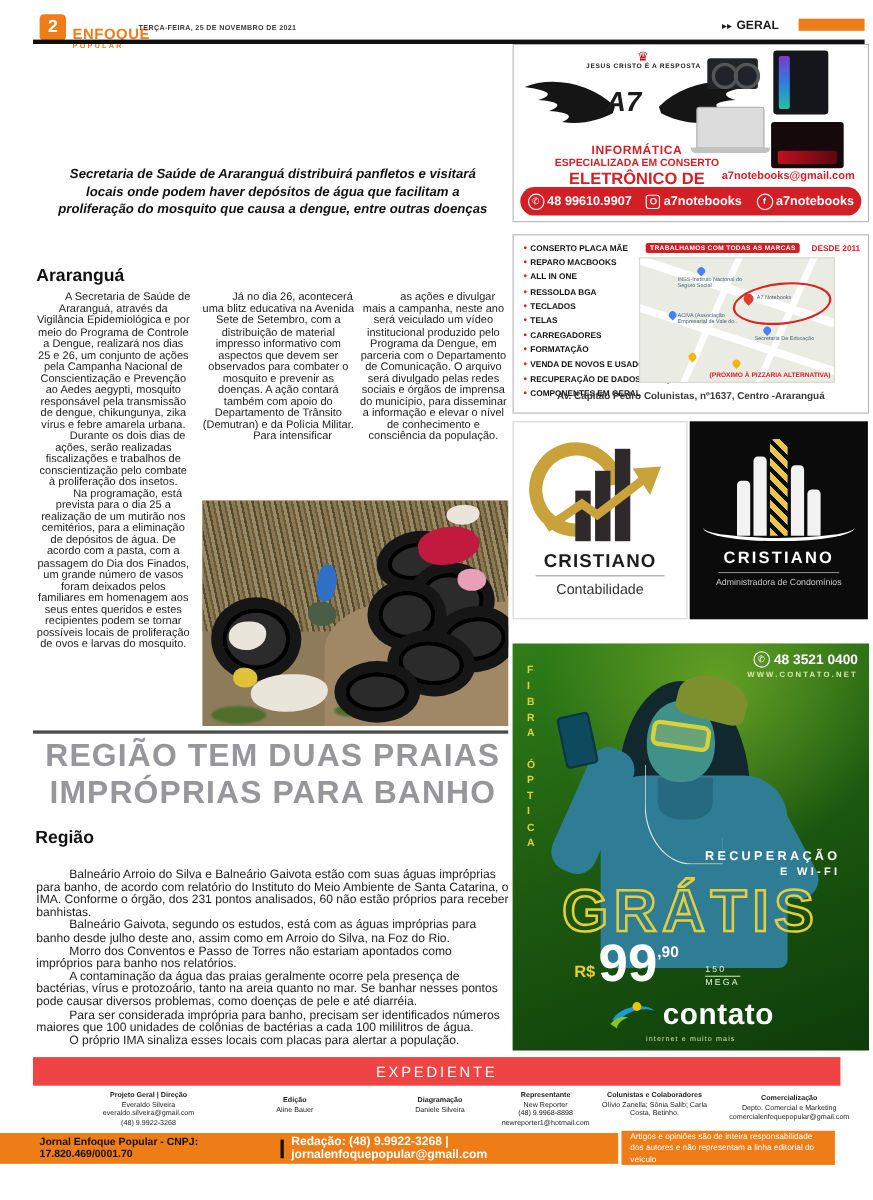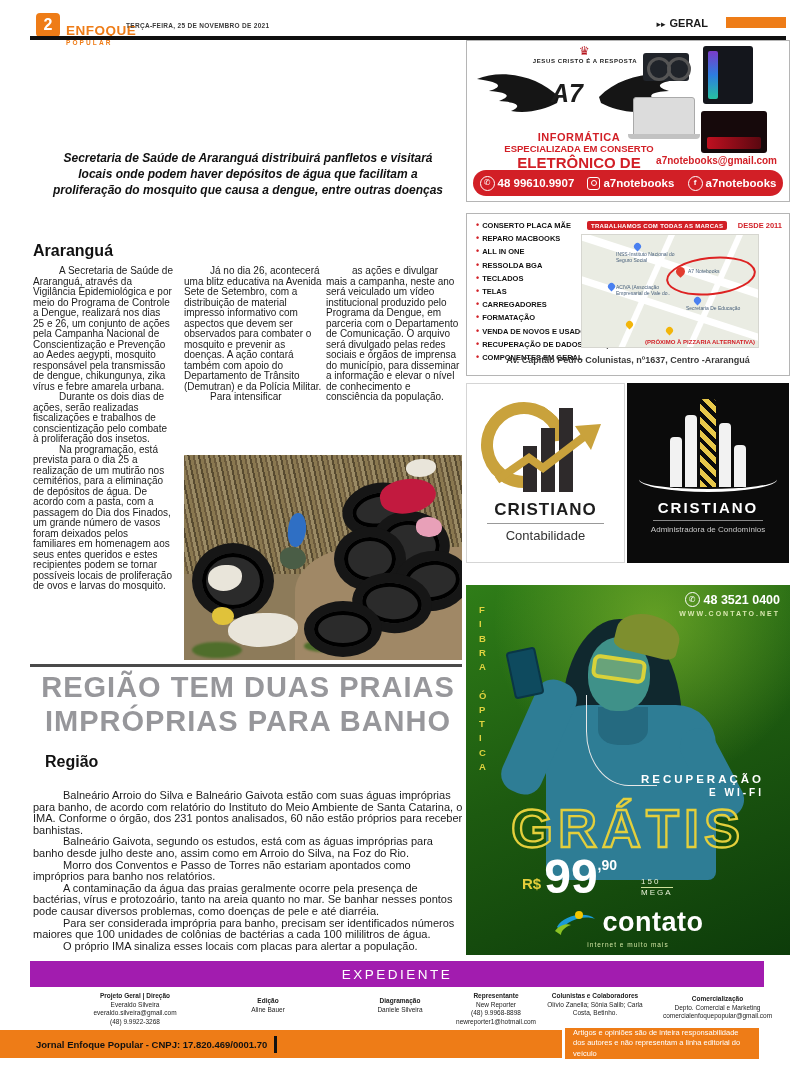--- a/index.html
+++ b/index.html
@@ -19,21 +19,21 @@
   .head-accent{right:8px;top:17px;width:60px;height:11px;background:#ee7c17;}
   .head-rule{left:30px;top:36px;width:756px;height:4px;background:#101010;}
 
   
   .headline{left:33px;top:44px;width:430px;text-align:center;color:#97979b;font-weight:bold;
             font-size:36px;line-height:39px;letter-spacing:1.5px;}
   .subhead{left:45px;top:150px;width:406px;text-align:center;font-style:italic;font-weight:bold;
            font-size:12px;line-height:16px;color:#111;}
   .secthead{font-size:16px;font-weight:bold;color:#111;}
   .col{font-size:10px;line-height:10.5px;color:#1b1b1b;}
-  .col p{margin:0;text-indent:26px;}
+  .col p{margin:0;text-indent:26px;text-align:center;}
   .wide{left:33px;top:790px;width:432px;font-size:11px;line-height:11.6px;}
   .wide p{margin:0;text-indent:30px;}
   .divider{left:30px;top:664px;width:432px;height:3px;background:#4a4a4a;}
   .headline2{left:33px;top:670px;width:430px;text-align:center;color:#97979b;font-weight:bold;
              font-size:29px;line-height:34px;letter-spacing:1px;}
 
   
   .photo{left:184px;top:455px;width:278px;height:205px;background:#8d7b5a;overflow:hidden;}
   .brush{position:absolute;left:0;top:0;width:100%;height:58%;
          background:repeating-linear-gradient(78deg,#8a7850 0 3px,#6b5a3c 3px 5px,#9a8a64 5px 8px,#574a30 8px 10px);}
@@ -134,21 +134,21 @@
   .wm-beanie{left:150px;top:30px;width:64px;height:40px;background:#7e8f2e;border-radius:50% 50% 20% 20%;transform:rotate(14deg);}
   .wm-glasses{left:126px;top:72px;width:46px;height:16px;border:4px solid #d8d23a;border-radius:7px;transform:rotate(8deg);background:rgba(230,220,80,.25);}
   .wm-jacket{left:80px;top:120px;width:170px;height:175px;background:#2e7d95;border-radius:40px 40px 8px 8px;}
   .wm-collar{left:132px;top:122px;width:50px;height:38px;background:#256a80;border-radius:0 0 40% 40%;}
   .wm-arm{left:52px;top:92px;width:42px;height:120px;background:#2e7d95;border-radius:18px;transform:rotate(24deg);}
   .wm-phone{left:44px;top:64px;width:26px;height:44px;background:#0e4a5e;border:2px solid #0a3646;border-radius:4px;transform:rotate(-12deg);}
   .wm-arm2{left:228px;top:140px;width:36px;height:96px;background:#2e7d95;border-radius:18px;transform:rotate(-28deg);}
   .wm-wire{left:120px;top:110px;width:70px;height:90px;border-left:1.5px solid #e8e8e8;border-bottom:1.5px solid #e8e8e8;border-radius:0 0 0 60%;}
 
   
-  .exped{left:30px;top:961px;width:734px;height:26px;background:#a21caf;color:#fff;display:flex;
+  .exped{left:30px;top:961px;width:734px;height:26px;background:#ef4444;color:#fff;display:flex;
          align-items:center;justify-content:center;font-size:13.5px;letter-spacing:2.5px;}
   .fcol{font-size:6.5px;line-height:8.5px;color:#222;text-align:center;}
   .fcol .h{font-weight:bold;}
   .botbar{left:0;top:1030px;width:562px;height:28px;background:#ee7c17;display:flex;align-items:center;}
   .botbar .company{margin-left:36px;font-size:9.5px;font-weight:bold;color:#111;}
   .botbar .sep{width:3px;height:17px;background:#111;margin:0 7px;}
   .botbar .contact{font-size:11px;font-weight:bold;color:#fff;}
   .botnote{left:565px;top:1028px;width:194px;height:31px;background:#ee7c17;color:#fff;font-size:7.5px;
            line-height:1.35;display:flex;align-items:center;text-align:left;padding:2px 8px;box-sizing:border-box;}
 </style>
@@ -205,21 +205,21 @@
     <div class="bagw" style="left:44px;top:158px;width:70px;height:34px;"></div>
     <div class="cloth" style="left:28px;top:152px;width:22px;height:18px;background:#e0c23a;"></div>
     <div class="bagw" style="left:222px;top:4px;width:30px;height:18px;"></div>
   </div>
 
   <div class="abs divider"></div>
   <div class="abs headline2">
     <div>REGIÃO TEM DUAS PRAIAS</div>
     <div>IMPRÓPRIAS PARA BANHO</div>
   </div>
-  <div class="abs secthead" style="left:45px;top:753px;">Região</div>
+  <div class="abs secthead" style="left:32px;top:753px;">Região</div>
   <div class="abs wide">
     <p>Balneário Arroio do Silva e Balneário Gaivota estão com suas águas impróprias para banho, de acordo com relatório do Instituto do Meio Ambiente de Santa Catarina, o IMA. Conforme o órgão, dos 231 pontos analisados, 60 não estão próprios para receber banhistas.</p>
     <p>Balneário Gaivota, segundo os estudos, está com as águas impróprias para banho desde julho deste ano, assim como em Arroio do Silva, na Foz do Rio.</p>
     <p>Morro dos Conventos e Passo de Torres não estariam apontados como impróprios para banho nos relatórios.</p>
     <p>A contaminação da água das praias geralmente ocorre pela presença de bactérias, vírus e protozoário, tanto na areia quanto no mar. Se banhar nesses pontos pode causar diversos problemas, como doenças de pele e até diarréia.</p>
     <p>Para ser considerada imprópria para banho, precisam ser identificados números maiores que 100 unidades de colônias de bactérias a cada 100 mililitros de água.</p>
     <p>O próprio IMA sinaliza esses locais com placas para alertar a população.</p>
   </div>
 
   <div class="abs ad bordered" style="left:466px;top:40px;width:324px;height:162px;">
@@ -416,18 +416,19 @@
   </div>
   <div class="abs fcol" style="left:655px;top:995px;width:125px;">
     <div class="h">Comercialização</div>
     <div>Depto. Comercial e Marketing</div>
     <div>comercialenfoquepopular@gmail.com</div>
   </div>
 
   <div class="abs botbar">
     <span class="company">Jornal Enfoque Popular - CNPJ: 17.820.469/0001.70</span>
     <span class="sep"></span>
+    <span class="contact">Redação: (48) 9.9922-3268 | jornalenfoquepopular@gmail.com</span>
   </div>
   <div class="abs botnote">
     <span>Artigos e opiniões são de inteira responsabilidade dos autores e não representam a linha editorial do veículo</span>
   </div>
 
 </div>
 
 </body></html>

